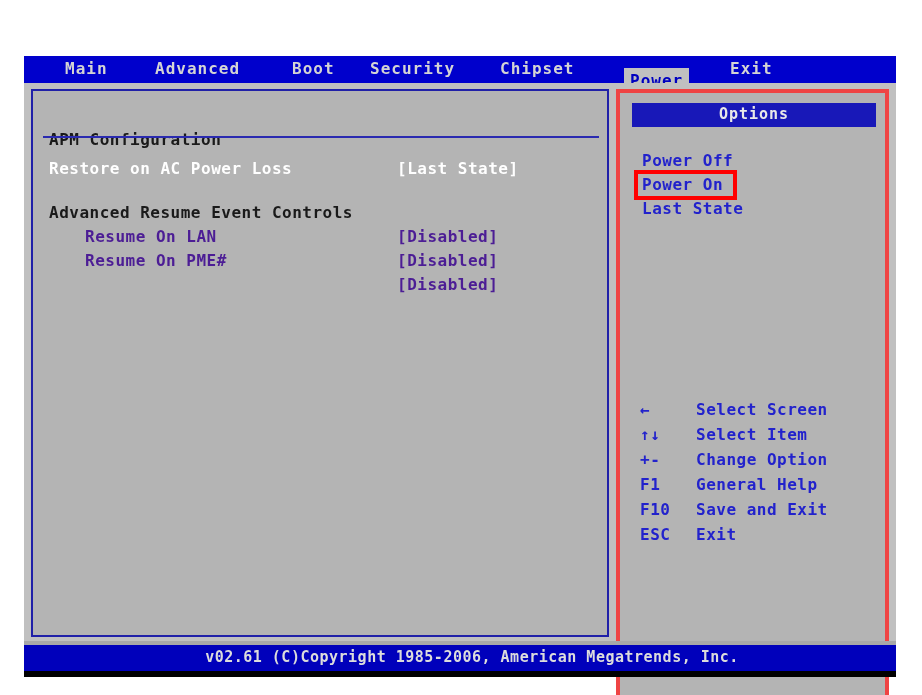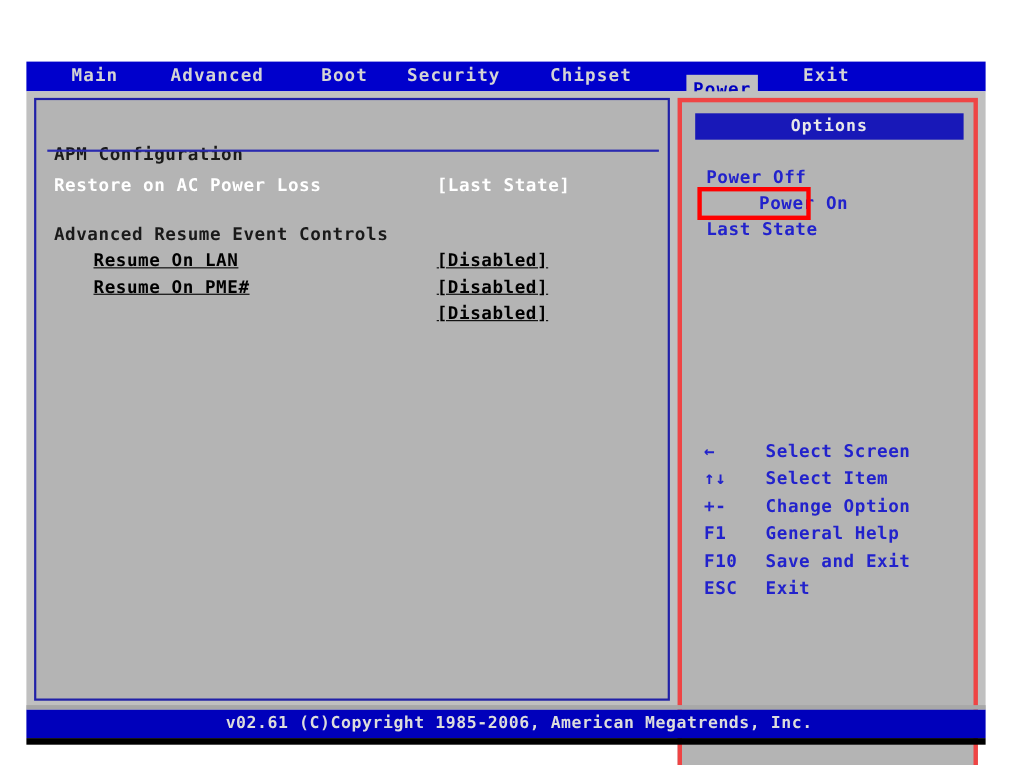--- a/index.html
+++ b/index.html
@@ -129,21 +129,21 @@
     white-space: nowrap;
   }
   .setting-row .s-value {
     position: absolute;
     left: 348px; top: 0;
     white-space: nowrap;
   }
   .row-selected .s-label,
   .row-selected .s-value { color: #ffffff; }
   .row-blue .s-label,
-  .row-blue .s-value { color: #000000; text-decoration: underline; }
+  .row-blue .s-value { color: #4c1d95; }
   .row-head .s-label { color: #1a1a1a; }
   .indent { left: 36px !important; }
 
   
   .opt-panel {
     position: absolute;
     left: 592px; top: 6px;
     width: 273px;
     height: 684px;
     border: 4px solid #ef4444;
@@ -283,21 +283,21 @@
           <div class="setting-row row-blue" style="top: 184px;">
             <div class="s-value">[Disabled]</div>
           </div>
         </div>
     </div>
 
     <div class="opt-panel">
       <div class="opt-header">Options</div>
       <div id="opt-items">
           <div class="opt-item" style="top: 58px;">Power Off</div>
-          <div class="opt-item" style="top: 82px; margin-left: 48px;">Power On</div>
+          <div class="opt-item" style="top: 82px;">Power On</div>
           <div class="opt-item" style="top: 106px;">Last State</div>
         </div>
       <div id="annot-layer">
           <div class="annot-box" style="left: 14px; top: 77px; width: 103px; height: 30px;"></div>
         </div>
       <div id="nav-help">
           <div class="nav-row" style="top: 307px;">
             <div class="nav-key">←</div>
             <div class="nav-desc">Select Screen</div>
           </div>

